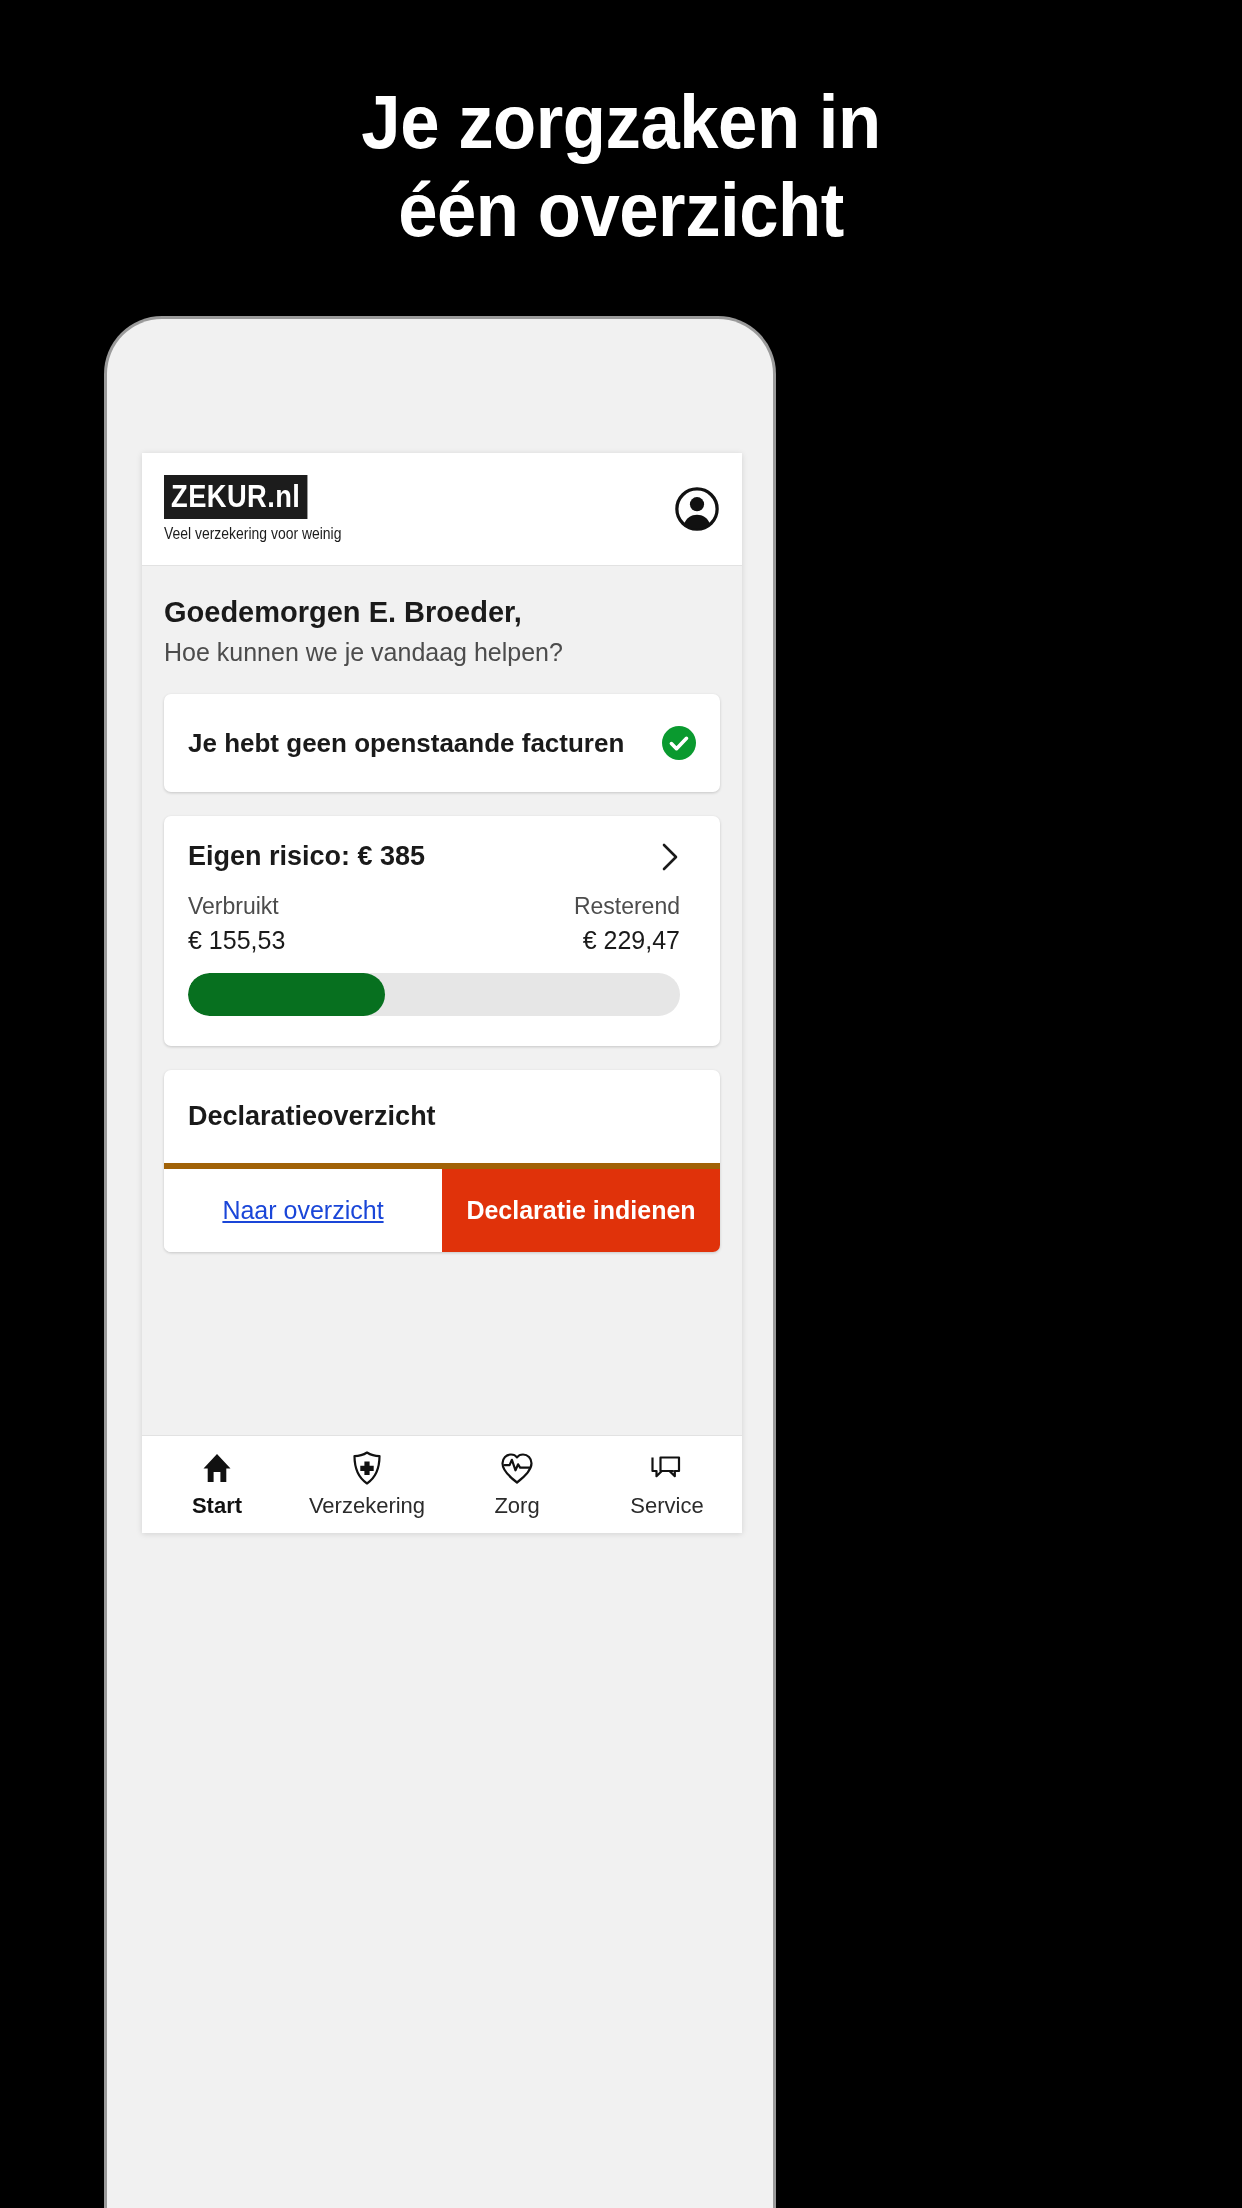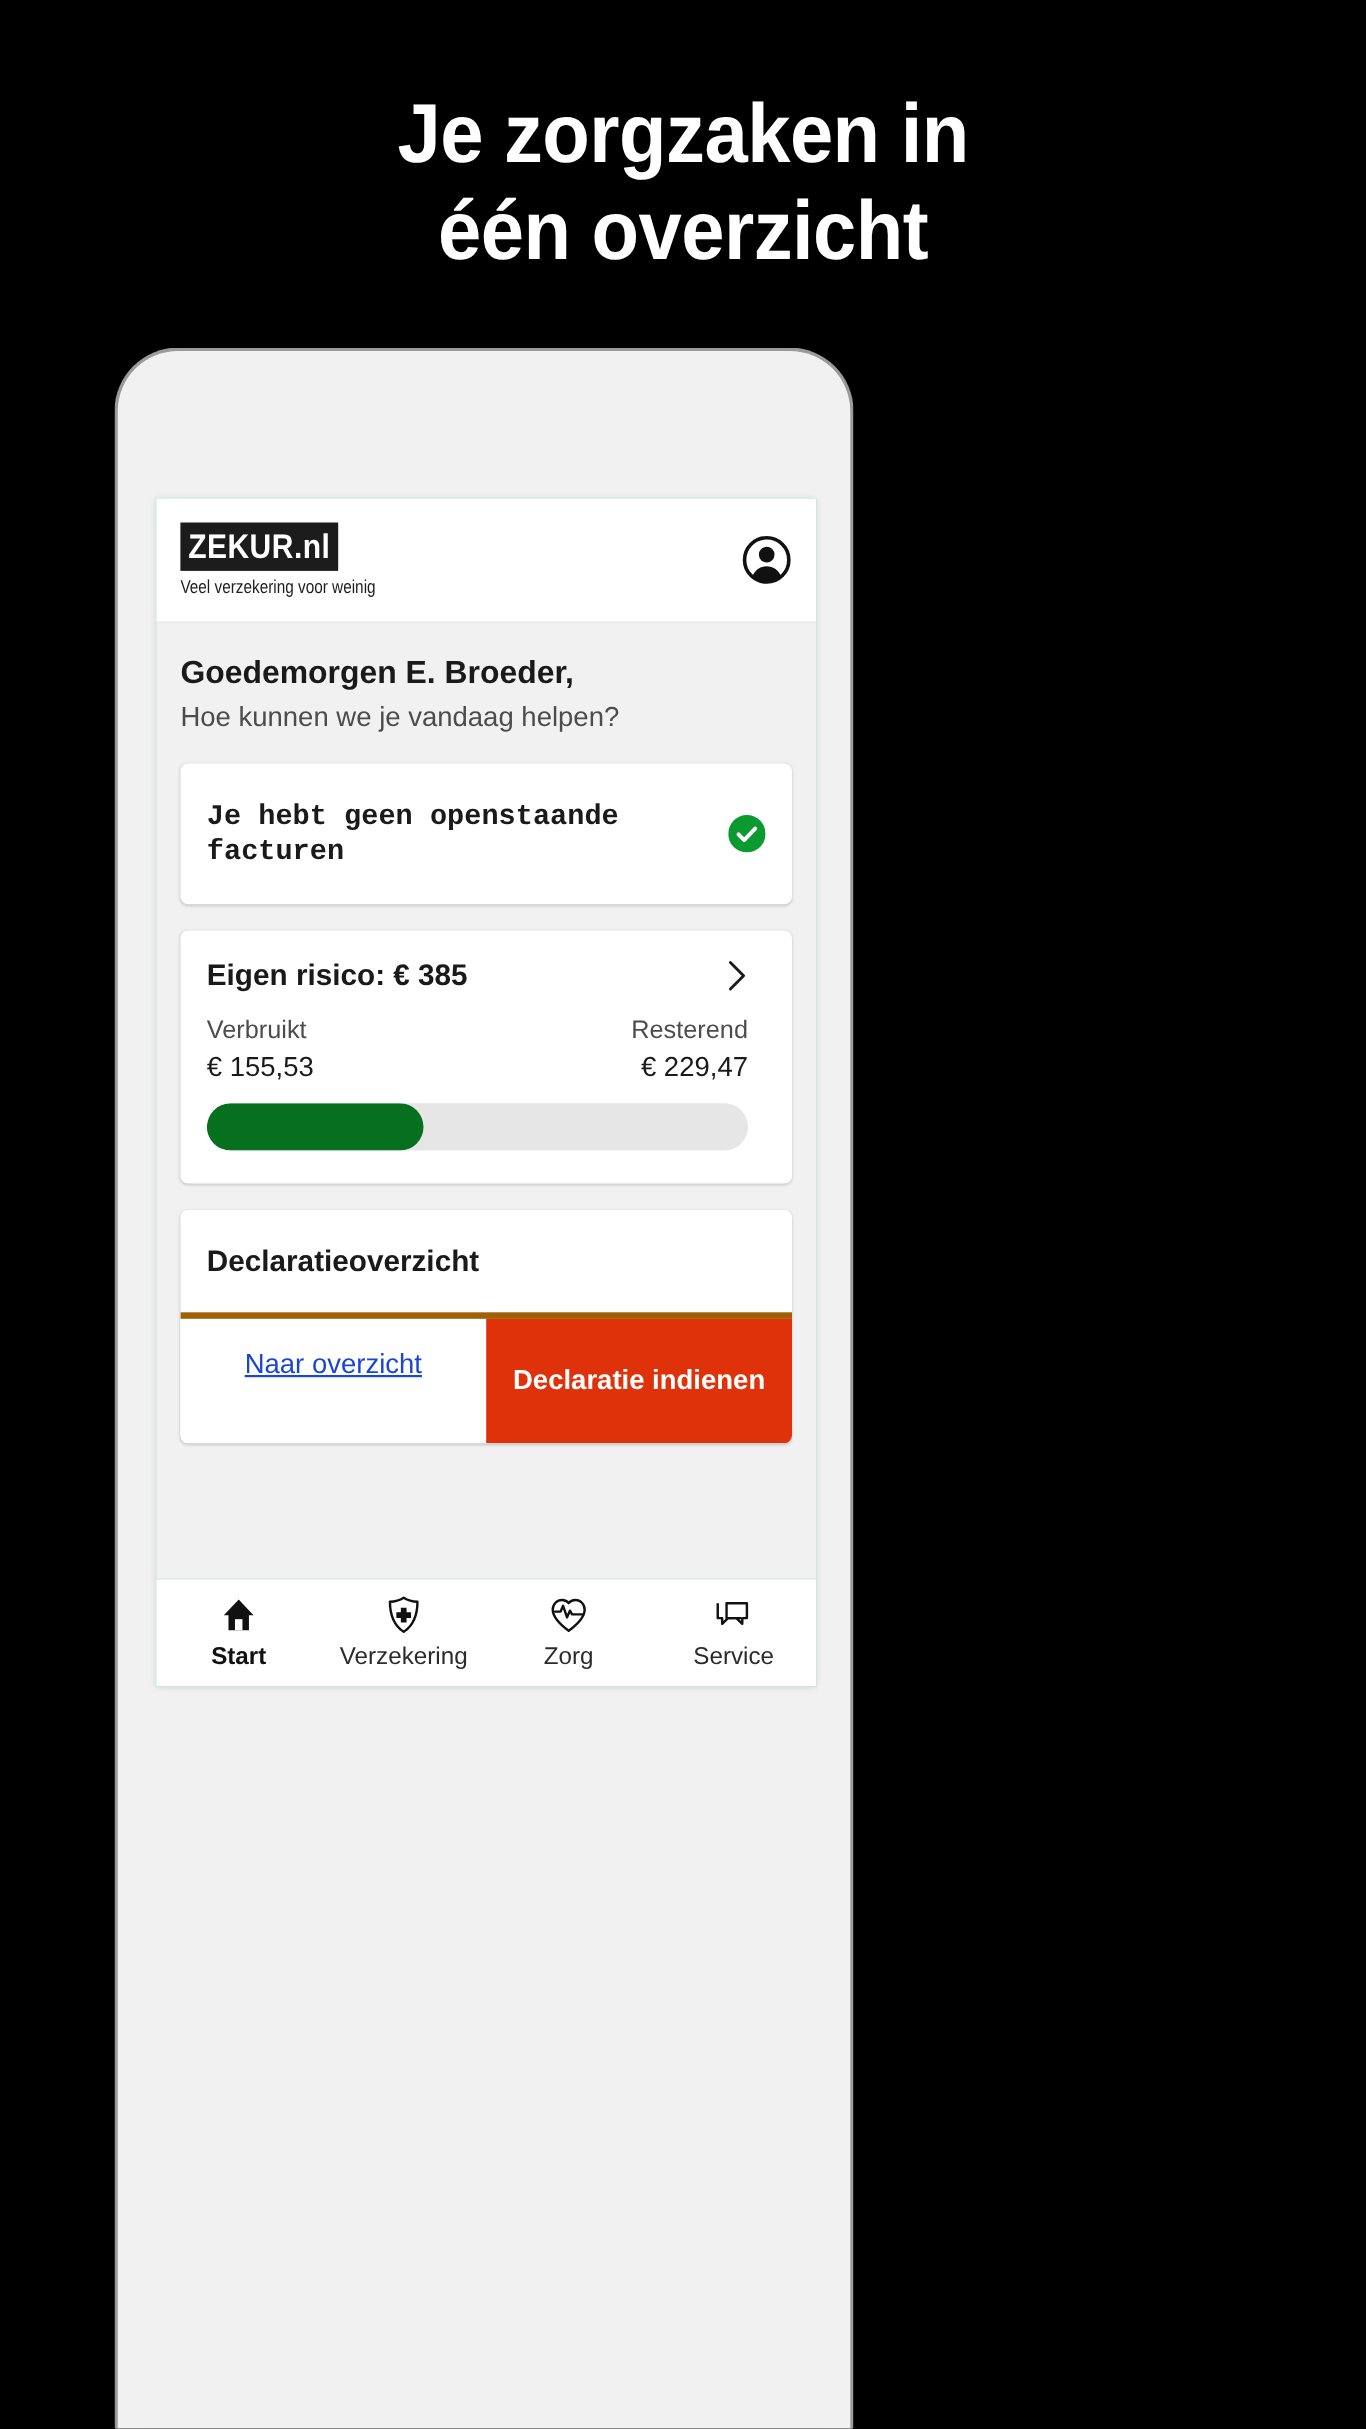--- a/index.html
+++ b/index.html
@@ -130,21 +130,20 @@
     margin-bottom: 24px;
     overflow: hidden;
   }
 
   
   .card-invoice {
     display: flex;
     align-items: center;
     justify-content: space-between;
     padding: 32px 24px;
-    font-family: Liberation Mono, monospace;
   }
   .card-invoice .txt {
     font-size: 26px;
     font-weight: bold;
     color: #1a1a1a;
     line-height: 32px;
   }
   .check-icon { width: 34px; height: 34px; flex: 0 0 auto; display:block; }
 
   
@@ -199,21 +198,21 @@
     padding: 27px 4px;
     font-size: 25px;
     color: #1a46d8;
     text-decoration: underline;
     box-sizing: border-box;
     background: #ffffff;
   }
   .decl-btn {
     flex: 1 1 50%;
     text-align: center;
-    padding: 42px 4px;
+    padding: 27px 4px;
     font-size: 25px;
     font-weight: bold;
     color: #ffffff;
     background: #e0320a;
     box-sizing: border-box;
   }
 
   
   .bottom-nav {
     flex: 0 0 auto;

